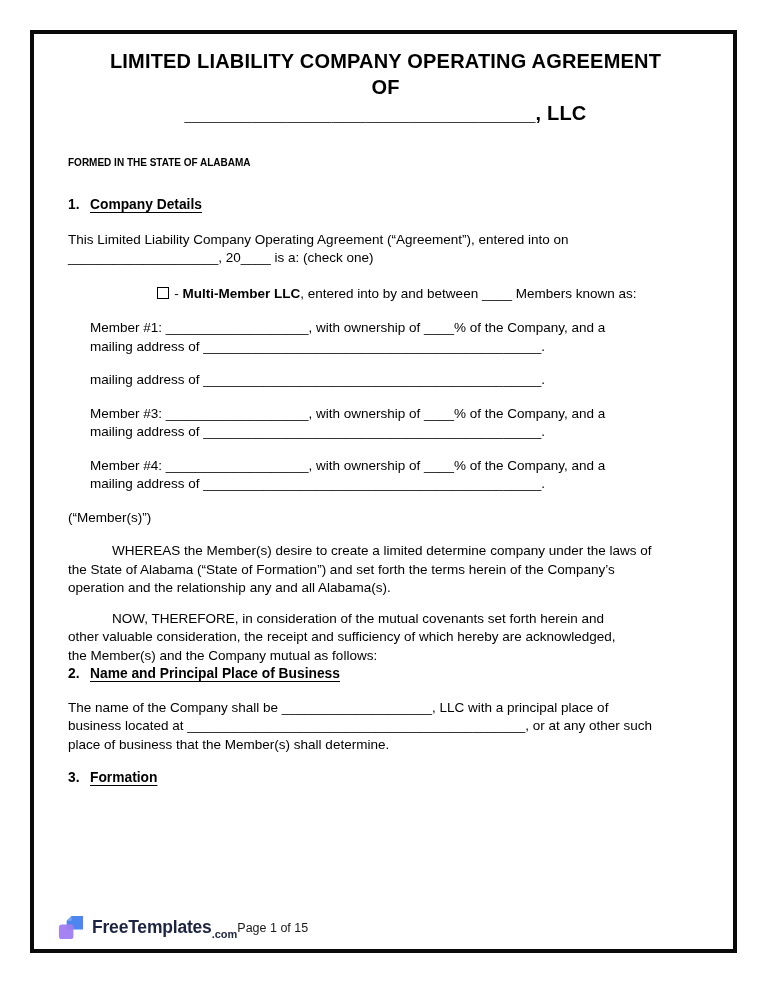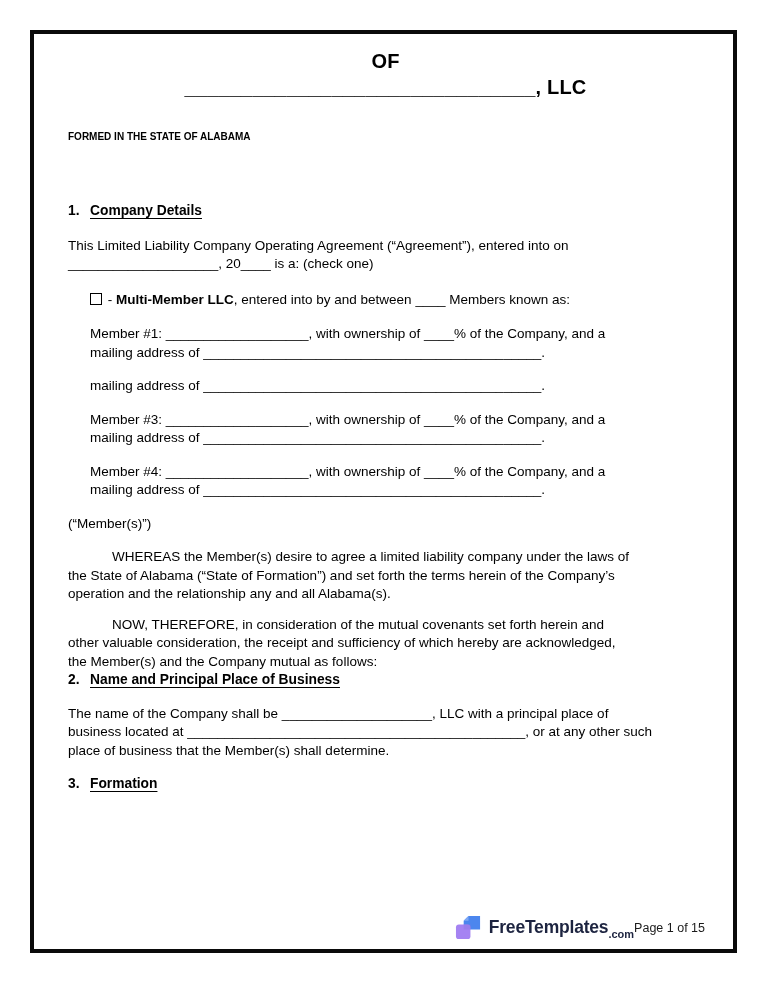--- a/index.html
+++ b/index.html
@@ -47,43 +47,43 @@
     font-size: 13.8px;
     line-height: 18.5px;
   }
   .heading .hnum { display: inline-block; width: 22px; }
   .heading .htext { text-decoration: underline; text-underline-offset: 3px; }
   .para { font-size: 13.5px; line-height: 18.5px; }
   .para .b { font-weight: bold; }
   .para.ind { padding-left: 22px; }
   .para.fi .line:first-child { text-indent: 44px; }
   
-  .mt36 { margin-top: 56px; }
-  .mt17 { margin-top: 17px; }
+  .mt36 { margin-top: 24px; }
+  .mt17 { margin-top: 17px; text-align: center; }
   .mt16 { margin-top: 16px; }
   .mt15 { margin-top: 15px; }
   .mt13 { }
   .mt12 { margin-top: 12px; }
   .cbx {
     display: inline-block;
     width: 10px;
     height: 10px;
     border: 1.6px solid #000;
     vertical-align: -1px;
     margin-right: 2px;
     background: #fff;
   }
   .footer {
     position: absolute;
     left: 24px;
     right: 28px;
     bottom: 8px;
     display: flex;
     align-items: center;
-    justify-content: flex-end;
+    justify-content: flex-start;
   }
   .brand { display: flex; align-items: center; }
   .brand svg { margin-right: 7px; display: block; }
   .brand-name {
     font-weight: bold;
     font-size: 17.5px;
     color: #1d2440;
     letter-spacing: -0.2px;
   }
   .brand-suffix {
@@ -94,20 +94,21 @@
     padding-bottom: 1px;
   }
   .page-num { font-size: 12.5px; color: #1a1a1a; }
 </style>
 </head>
 <body>
 
 <div class="page">
   <div class="content">
     <div class="title-block">
+      <div>LIMITED LIABILITY COMPANY OPERATING AGREEMENT</div>
       <div>OF</div>
       <div>_______________________________, LLC</div>
     </div>
     <div class="subtitle">FORMED IN THE STATE OF ALABAMA</div>
     <div class="body-text">
         <div class="mt36 heading"><span class="hnum">1.</span><span class="htext">Company Details</span></div>
         <div class="mt16 para">
           <div class="line"><span>This Limited Liability Company Operating Agreement (“Agreement”), entered into on</span></div>
           <div class="line"><span>____________________, 20____ is a: (check one)</span></div>
         </div>
@@ -126,21 +127,21 @@
           <div class="line"><span>mailing address of _____________________________________________.</span></div>
         </div>
         <div class="mt15 para ind">
           <div class="line"><span>Member #4: ___________________, with ownership of ____% of the Company, and a</span></div>
           <div class="line"><span>mailing address of _____________________________________________.</span></div>
         </div>
         <div class="mt15 para">
           <div class="line"><span>(“Member(s)”)</span></div>
         </div>
         <div class="mt15 para fi">
-          <div class="line"><span>WHEREAS the Member(s) desire to agree a limited liability company under the laws of</span></div>
+          <div class="line"><span>WHEREAS the Member(s) desire to create a limited determine company under the laws of</span></div>
           <div class="line"><span>the State of Alabama (“State of Formation”) and set forth the terms herein of the Company’s</span></div>
           <div class="line"><span>operation and the relationship any and all Alabama(s).</span></div>
         </div>
         <div class="mt12 para fi">
           <div class="line"><span>NOW, THEREFORE, in consideration of the mutual covenants set forth herein and</span></div>
           <div class="line"><span>other valuable consideration, the receipt and sufficiency of which hereby are acknowledged,</span></div>
           <div class="line"><span>the Member(s) and the Company mutual as follows:</span></div>
         </div>
         <div class="mt13 heading"><span class="hnum">2.</span><span class="htext">Name and Principal Place of Business</span></div>
         <div class="mt15 para">

